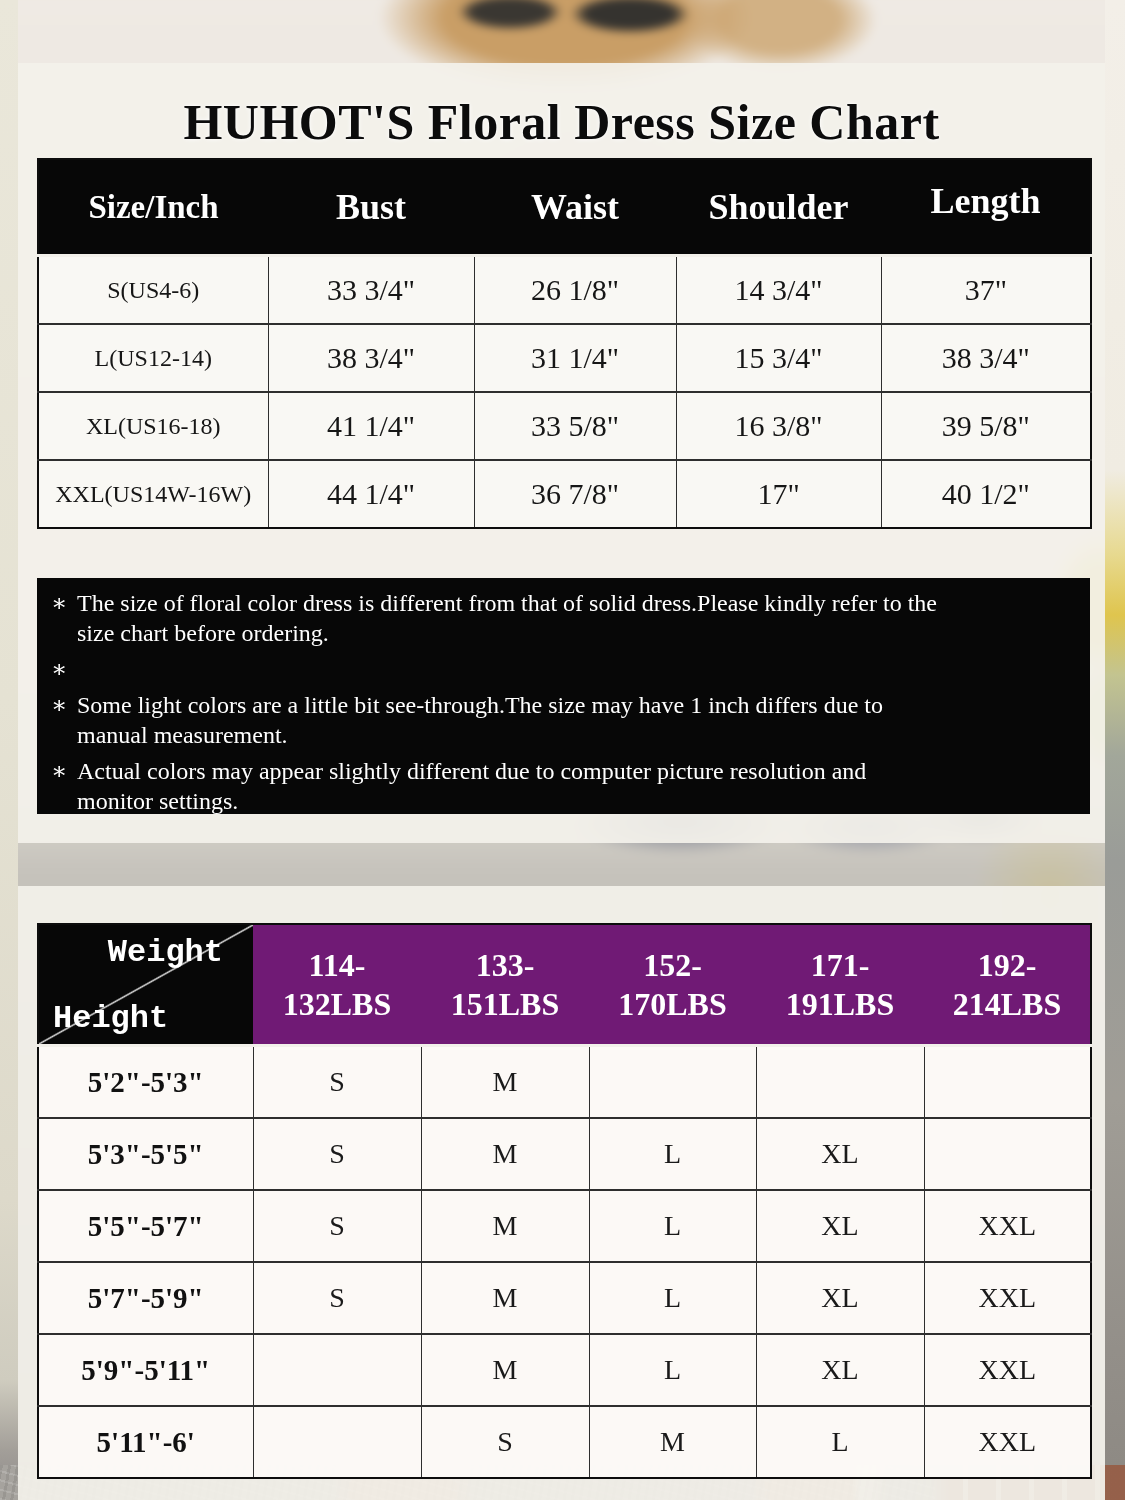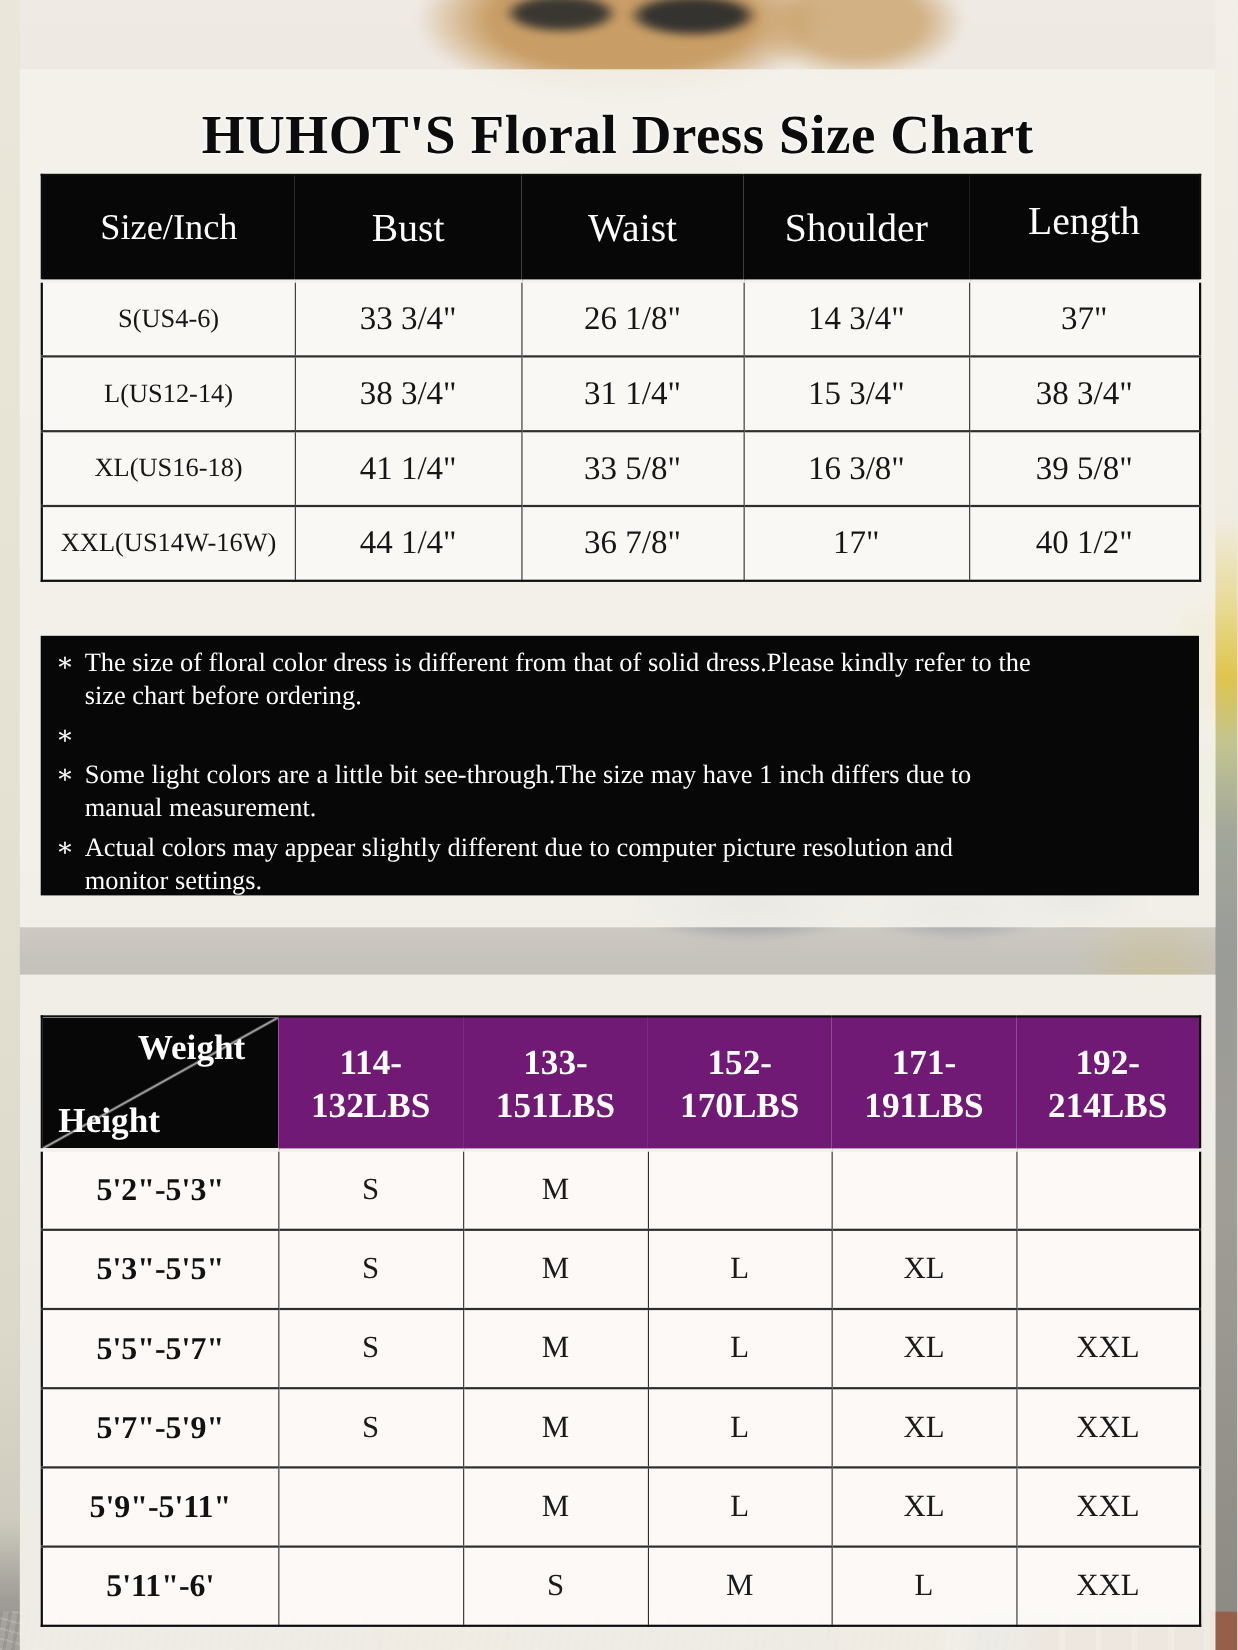--- a/index.html
+++ b/index.html
@@ -62,21 +62,21 @@
   .panel2 { top:850px; height:615px; }
   .title {
     margin:0; position:absolute; top:30px; left:0; right:0; text-align:center;
     font-size:50px; font-weight:bold; color:#0c0c0c; letter-spacing:0.5px;
     text-shadow:0 0 5px rgba(255,255,255,0.9), 0 0 2px rgba(255,255,255,0.9);
   }
   
   table { border-collapse:collapse; table-layout:fixed; }
   .t1 { position:absolute; left:19px; top:95px; width:1053px; border:2px solid #0d0d0d; }
   .t1 thead th {
-    background:#070707; color:#ffffff; font-weight:normal; font-size:36px;
+    background:#070707; color:#ffffff; font-weight:bold; font-size:36px;
     height:79px; border-bottom:3px solid #f2f0ea; vertical-align:middle; text-align:center;
   }
   .t1 thead th.small  { font-size:33px; }
   .t1 thead th.raise  { padding-bottom:14px; }
   .t1 td, .t1 tbody th {
     height:64px; background:rgba(250,248,244,0.92);
     border:1px solid #2e2e2e; border-top-width:2px;
     font-size:30px; color:#161616; text-align:center; vertical-align:middle; font-weight:normal;
     white-space:nowrap; overflow:visible;
   }
@@ -94,20 +94,21 @@
   .t2 thead th {
     background:#701a75; color:#ffffff; font-weight:bold; font-size:32px; line-height:1.22;
     height:111px; border-bottom:3px solid #f2f0ea; vertical-align:middle; text-align:center;
     white-space:pre-line;
   }
   .t2 thead th.diag {
     position:relative;
     background-image:linear-gradient(to bottom right,
         rgba(0,0,0,0) calc(50% - 1.5px), #d8d8d8 50%, rgba(0,0,0,0) calc(50% + 1.5px));
     background-color:#070707;
+    font-family:Liberation Mono, monospace;
   }
   .t2 thead th.diag .w { position:absolute; top:8px;  right:30px; }
   .t2 thead th.diag .h { position:absolute; bottom:6px; left:14px;text-align:center; }
   .t2 td, .t2 tbody th {
     height:68px; background:rgba(252,250,247,0.95);
     border:1px solid #2e2e2e; border-top-width:2px;
     text-align:center; vertical-align:middle; white-space:nowrap;
   }
   .t2 tbody th { font-weight:bold; font-size:29px; color:#111111; }
   .t2 td { font-weight:normal; font-size:28px; color:#1a1a1a; }

